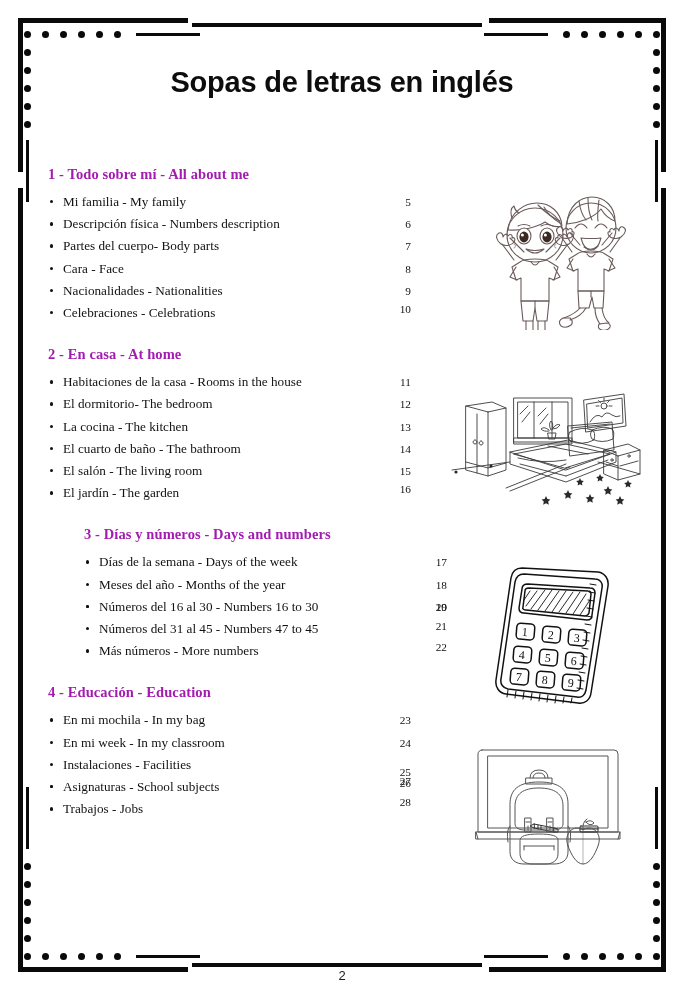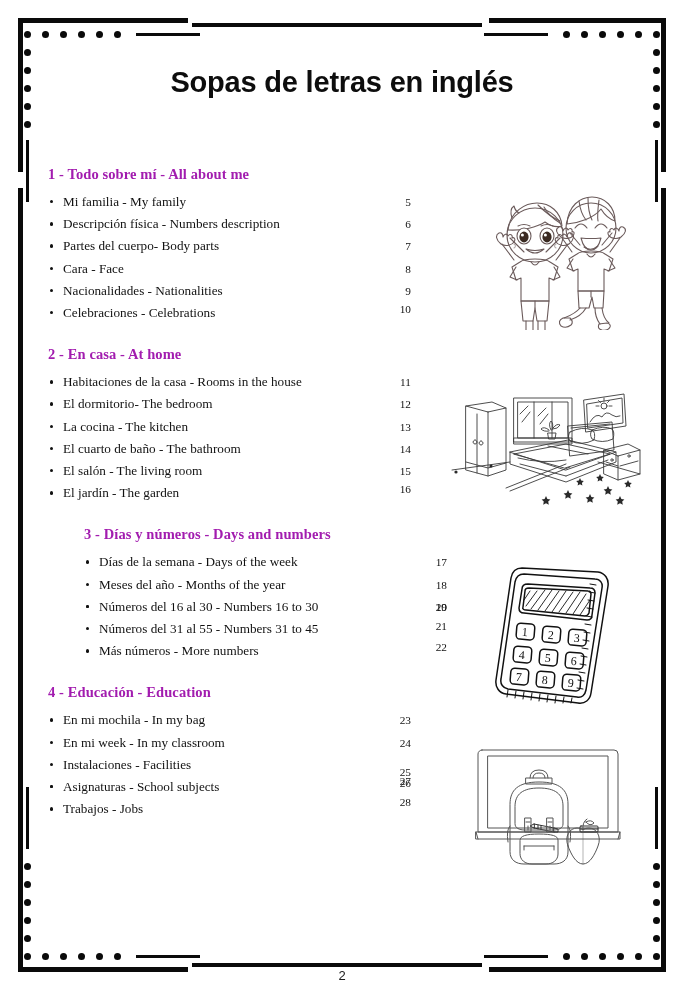--- a/index.html
+++ b/index.html
@@ -317,21 +317,21 @@
         <span class="bullet"></span>
         <span class="toc-page">19</span>
       </li>
       <li class="toc-row">
         <span class="bullet"></span>
         <span class="toc-label">Números del 16 al 30 - Numbers 16 to 30</span>
         <span class="toc-page">20</span>
       </li>
       <li class="toc-row">
         <span class="bullet"></span>
-        <span class="toc-label">Números del 31 al 55 - Numbers 31 to 45</span>
+        <span class="toc-label">Números del 31 al 45 - Numbers 47 to 45</span>
         <span class="toc-page" style="top:-3px;">21</span>
       </li>
       <li class="toc-row">
         <span class="bullet"></span>
         <span class="toc-label">Más números - More numbers</span>
         <span class="toc-page" style="top:-4px;">22</span>
       </li>
     </ul>
   </div>
 

